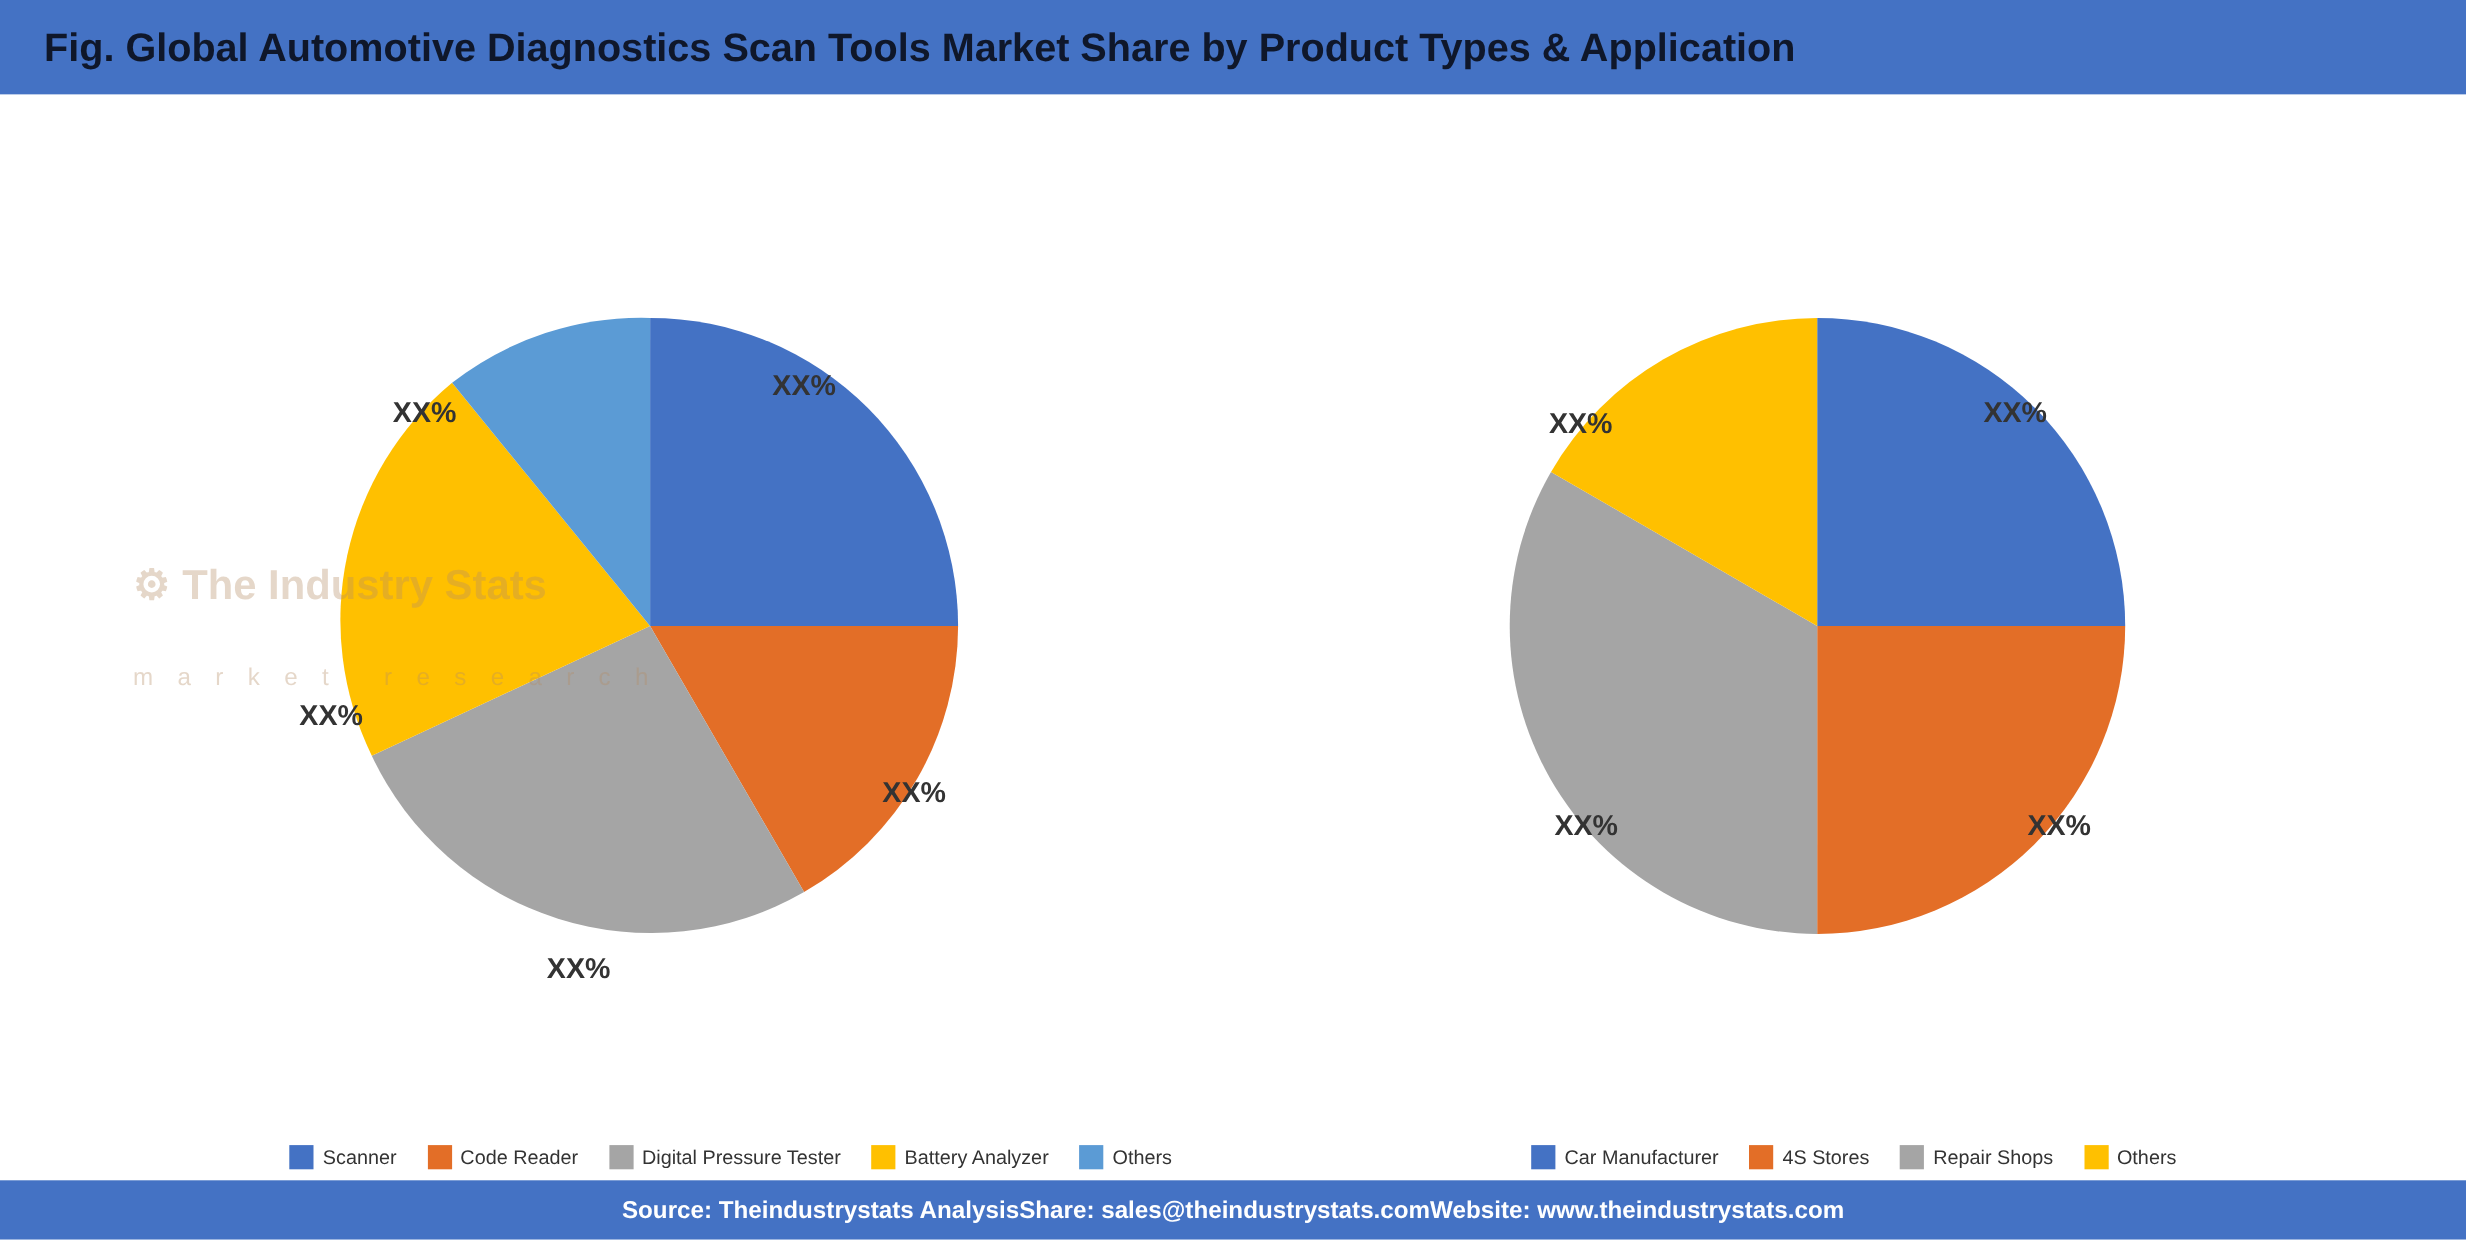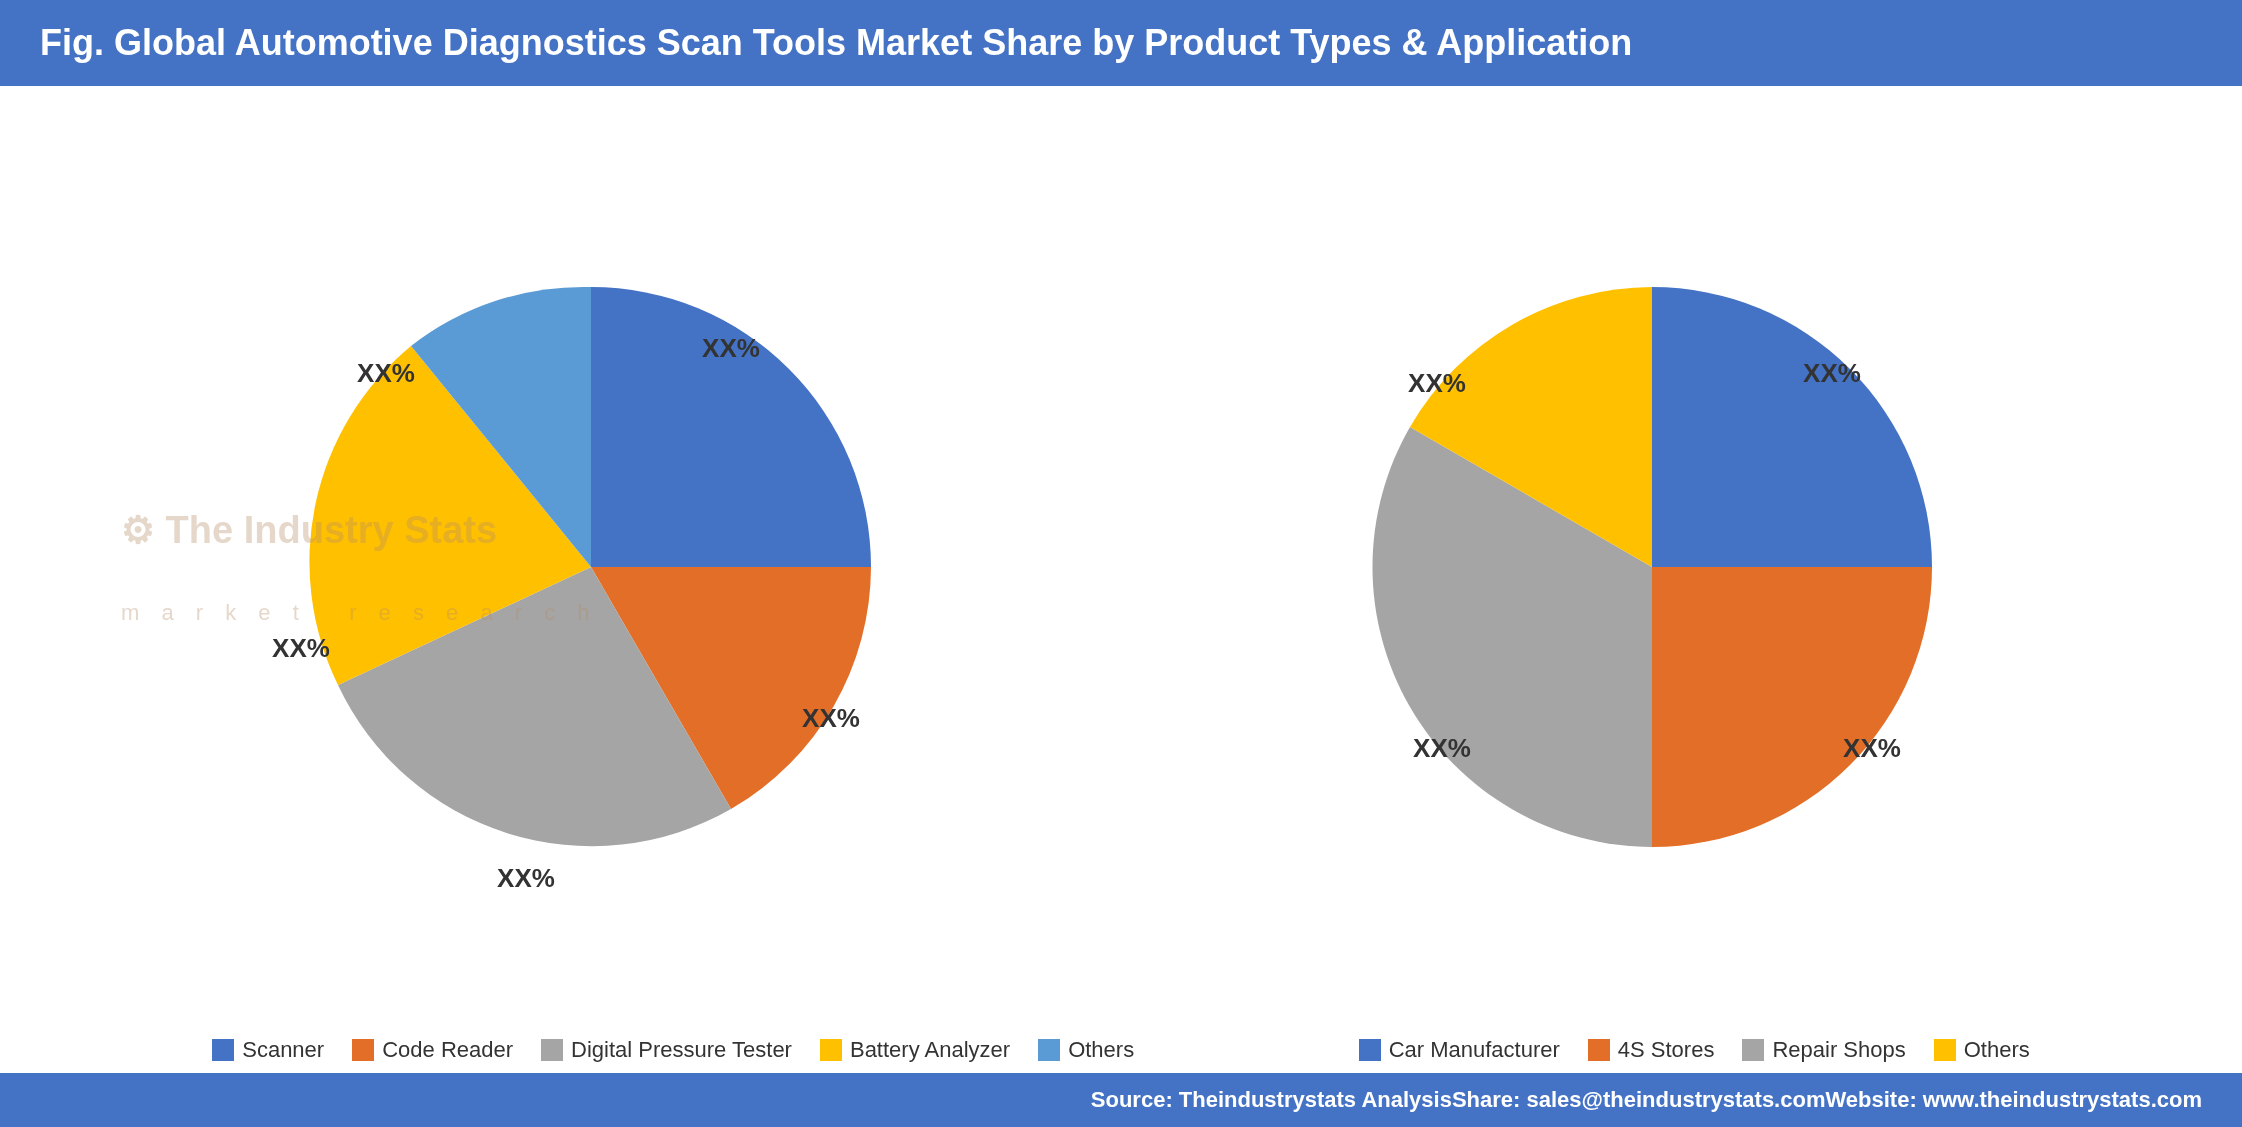--- a/index.html
+++ b/index.html
@@ -11,21 +11,21 @@
       overflow: hidden;
     }
     .main-container {
       width: 2242px;
       height: 1127px;
       display: flex;
       flex-direction: column;
     }
     .header {
       background: #4472c4;
-      color: #ffffff;
+      color: #0f172a;
       font-size: 36px;
       font-weight: bold;
       padding: 22px 40px;
       text-align: left;
     }
     .content-area {
       flex: 1;
       background: #fff;
       display: flex;
       flex-direction: column;
@@ -81,38 +81,38 @@
     .legend-group {
       display: flex;
       flex-direction: row;
       align-items: center;
       gap: 28px;
     }
     .legend-item {
       display: flex;
       align-items: center;
       gap: 8px;
-      font-size: 22px;
+      font-size: 18px;
       color: #333;
     }
     .legend-box {
       width: 22px;
       height: 22px;
       display: inline-block;
       flex-shrink: 0;
     }
     .footer {
       background: #4472c4;
       color: #fff;
       font-size: 22px;
       font-weight: bold;
       padding: 14px 40px;
       display: flex;
       flex-direction: row;
-      justify-content: flex-end;
+      justify-content: center;
       align-items: center;
     }
     svg text {
       font-family: Arial, sans-serif;
       font-size: 26px;
       font-weight: bold;
       fill: #333;
     }
   </style>
 </head>

